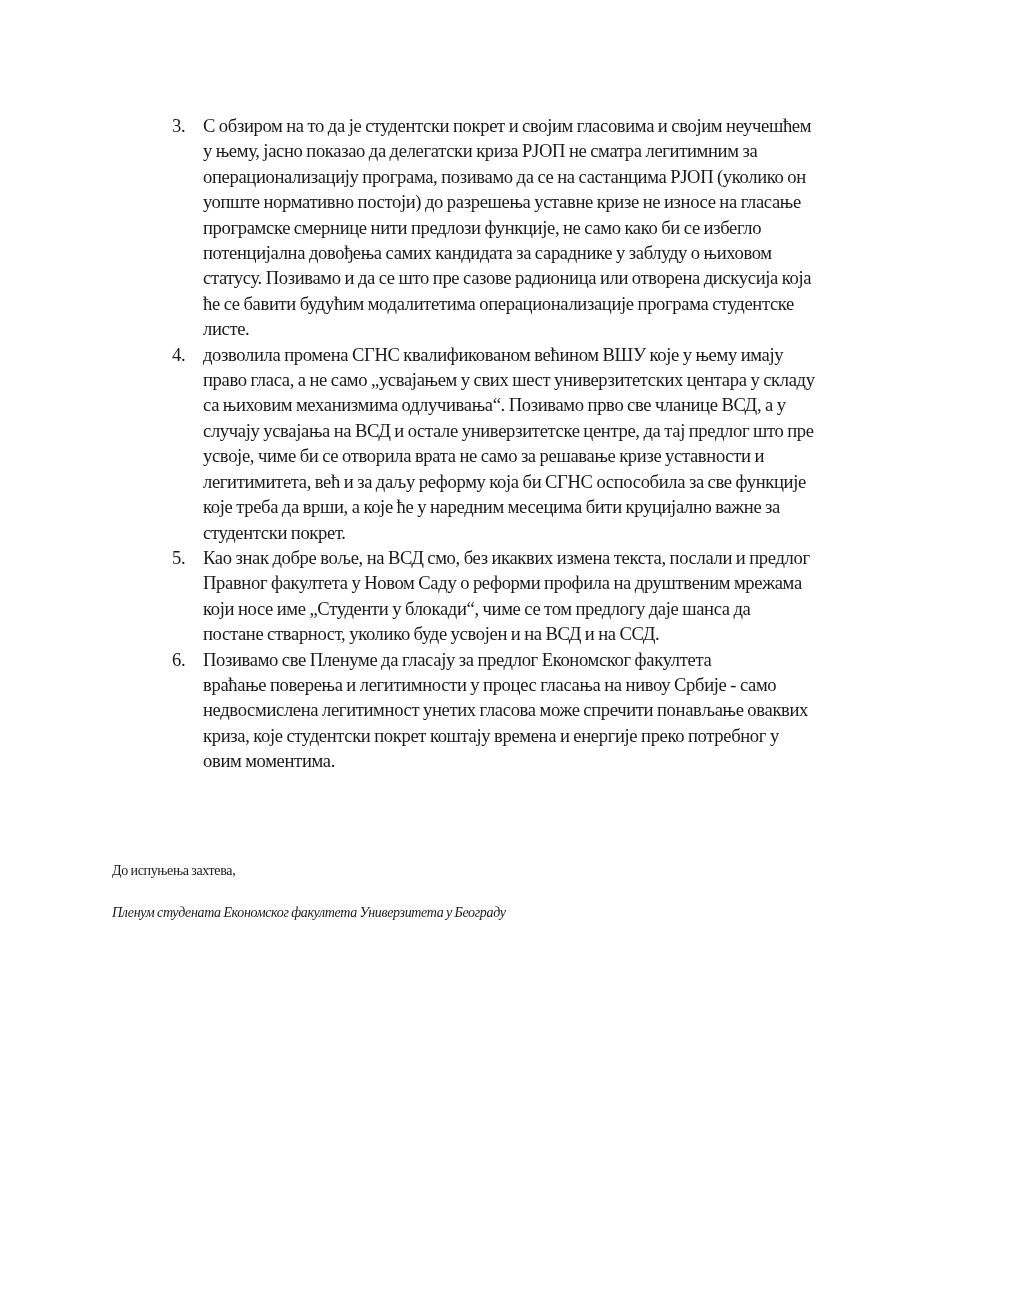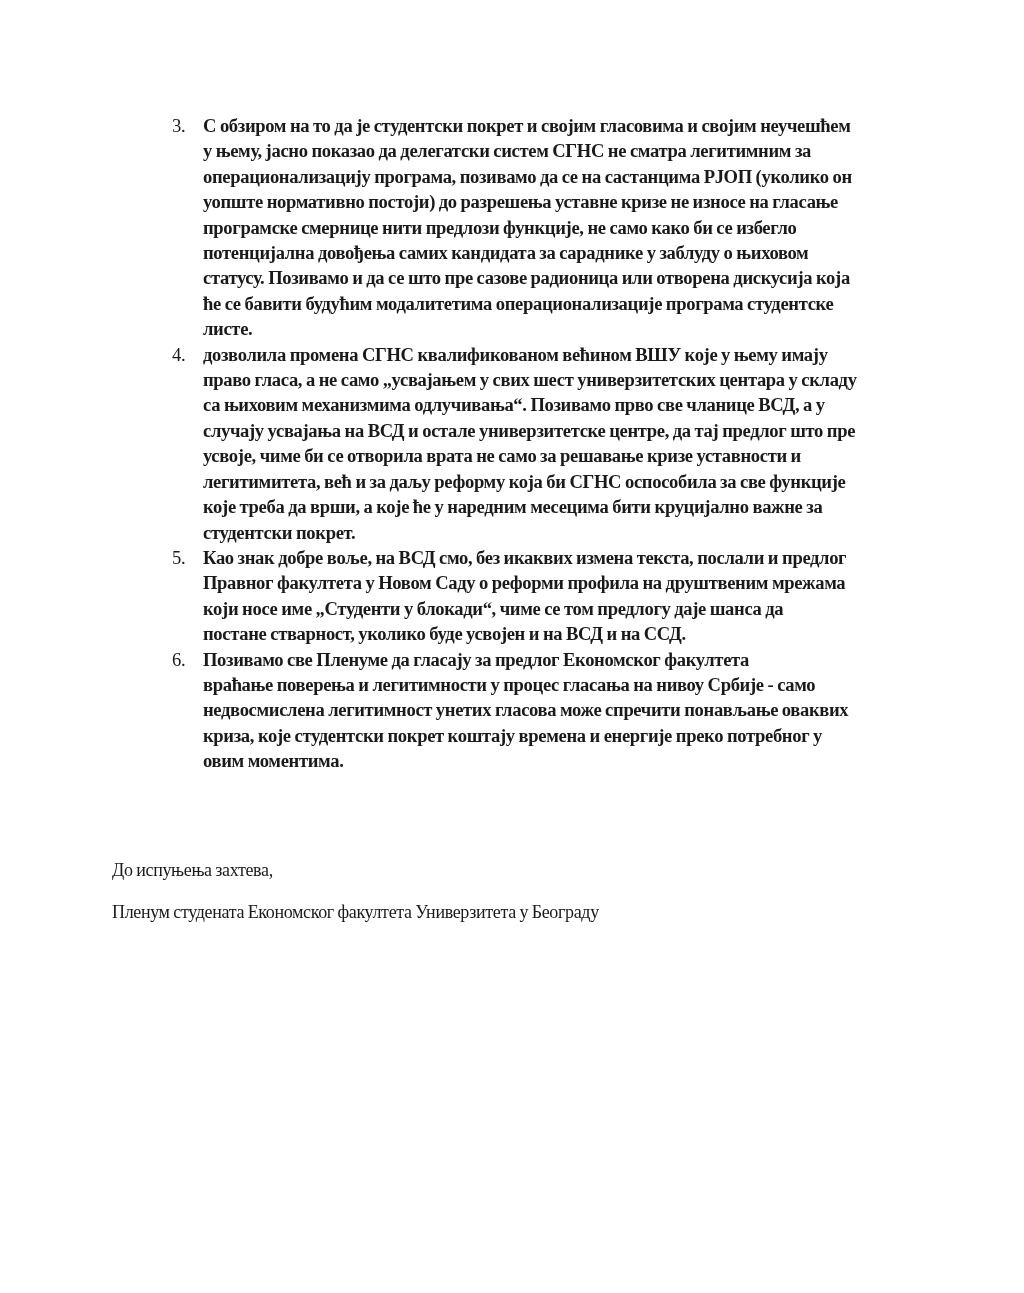--- a/index.html
+++ b/index.html
@@ -39,51 +39,50 @@
       letter-spacing: -0.35px;
       word-spacing: -0.5px;
     }
     .item-number {
       flex: 0 0 31px;
       width: 31px;
     }
     .item-text {
       flex: 1 1 auto;
       margin: 0;
-      font-weight: bold;
     }
     .item-text .ln {
       display: block;
       white-space: nowrap;
     }
     .closing {
       position: absolute;
       left: 112px;
-      font-size: 18px;
+      font-size: 14px;
       line-height: 25.4px;
       letter-spacing: -0.35px;
       word-spacing: -0.5px;
       white-space: nowrap;
       margin: 0;
       text-align: right;
     }
     .closing.salutation { top: 858px; }
-    .closing.signature { top: 900px; }
+    .closing.signature { top: 900px; font-style: italic; }
   </style>
 </head>
 <body>
 
 <div class="page">
   <ol class="list">
 
     <li class="list-item">
       <span class="item-number">3.</span>
       <p class="item-text">
         <span class="ln">С обзиром на то да је студентски покрет и својим гласовима и својим неучешћем</span>
-        <span class="ln">у њему, јасно показао да делегатски систем СГНС не сматра легитимним за</span>
+        <span class="ln">у њему, јасно показао да делегатски криза РЈОП не сматра легитимним за</span>
         <span class="ln">операционализацију програма, позивамо да се на састанцима РЈОП (уколико он</span>
         <span class="ln">уопште нормативно постоји) до разрешења уставне кризе не износе на гласање</span>
         <span class="ln">програмске смернице нити предлози функције, не само како би се избегло</span>
         <span class="ln">потенцијална довођења самих кандидата за сараднике у заблуду о њиховом</span>
         <span class="ln">статусу. Позивамо и да се што пре сазове радионица или отворена дискусија која</span>
         <span class="ln">ће се бавити будућим модалитетима операционализације програма студентске</span>
         <span class="ln">листе.</span>
       </p>
     </li>
 

